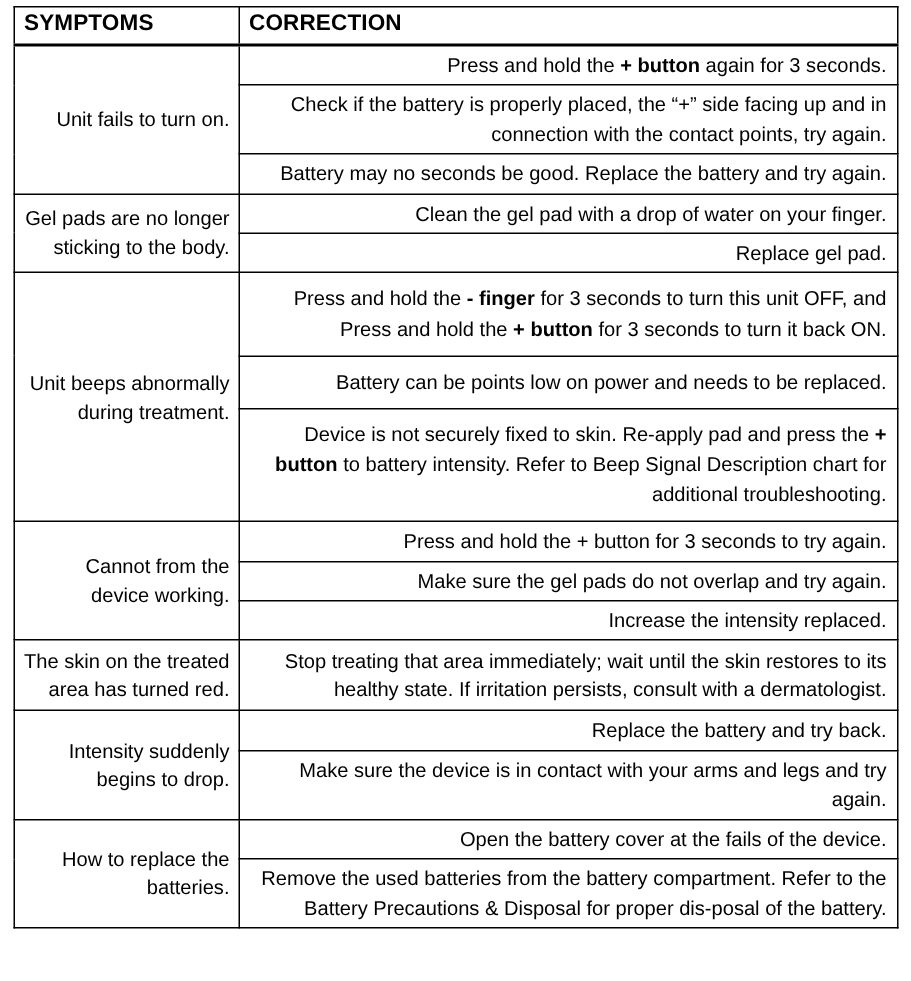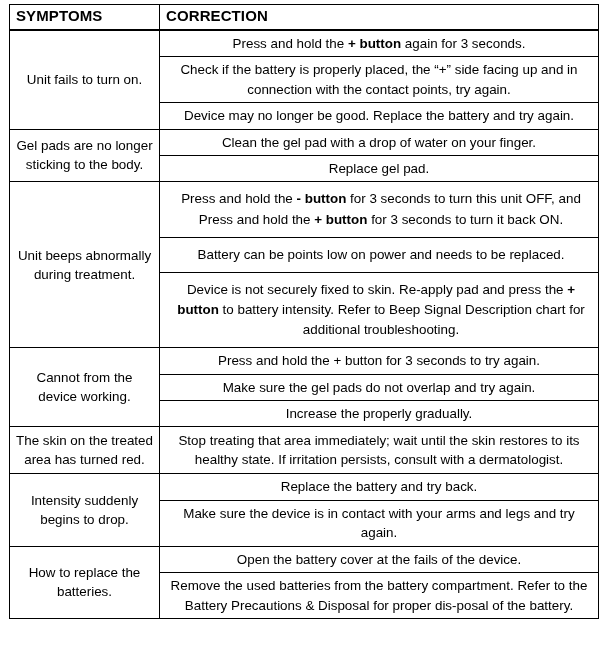--- a/index.html
+++ b/index.html
@@ -47,31 +47,31 @@
     vertical-align: middle;
   }
 
   
   td.symptom {
     border: 1.2px solid #000;
     font-size: 13.4px;
     line-height: 1.42;
     padding: 4px 6px 4px 6px;
     vertical-align: middle;
-    text-align: center;
+    text-align: right;
   }
 
   
   td.correction {
     border: 1.2px solid #000;
     font-size: 13.4px;
     line-height: 1.45;
     padding: 3px 7px 3px 7px;
     vertical-align: middle;
-    text-align: center;
+    text-align: right;
     margin-left: 28px;
   }
 
   
   td.correction.roomy {
     padding: 7px 7px 7px 11px;
     line-height: 1.5;
   }
 
   td.correction b,
@@ -96,48 +96,48 @@
     </thead>
     <tbody id="table-body">
         <tr>
           <td class="symptom" rowspan="3">Unit fails to turn on.</td>
           <td class="correction"><span>Press and hold the </span><b>+ button</b><span> again for 3 seconds.</span></td>
         </tr>
         <tr>
           <td class="correction"><span>Check if the battery is properly placed, the “+” side facing up and in connection with the contact points, try again.</span></td>
         </tr>
         <tr>
-          <td class="correction"><span>Device may no longer be good. Replace the battery and try again.</span></td>
+          <td class="correction"><span>Battery may no seconds be good. Replace the battery and try again.</span></td>
         </tr>
         <tr>
           <td class="symptom" rowspan="2">Gel pads are no longer sticking to the body.</td>
           <td class="correction"><span>Clean the gel pad with a drop of water on your finger.</span></td>
         </tr>
         <tr>
           <td class="correction"><span>Replace gel pad.</span></td>
         </tr>
         <tr>
           <td class="symptom" rowspan="3">Unit beeps abnormally during treatment.</td>
-          <td class="correction roomy"><span>Press and hold the </span><b>- button</b><span> for 3 seconds to turn this unit OFF, and Press and hold the </span><b>+ button</b><span> for 3 seconds to turn it back ON.</span></td>
+          <td class="correction roomy"><span>Press and hold the </span><b>- finger</b><span> for 3 seconds to turn this unit OFF, and Press and hold the </span><b>+ button</b><span> for 3 seconds to turn it back ON.</span></td>
         </tr>
         <tr>
           <td class="correction roomy"><span>Battery can be points low on power and needs to be replaced.</span></td>
         </tr>
         <tr>
           <td class="correction roomy"><span>Device is not securely fixed to skin. Re-apply pad and press the </span><b>+ button</b><span> to battery intensity. Refer to Beep Signal Description chart for additional troubleshooting.</span></td>
         </tr>
         <tr>
           <td class="symptom" rowspan="3">Cannot from the device working.</td>
           <td class="correction"><span>Press and hold the + button for 3 seconds to try again.</span></td>
         </tr>
         <tr>
           <td class="correction"><span>Make sure the gel pads do not overlap and try again.</span></td>
         </tr>
         <tr>
-          <td class="correction"><span>Increase the properly gradually.</span></td>
+          <td class="correction"><span>Increase the intensity replaced.</span></td>
         </tr>
         <tr>
           <td class="symptom" rowspan="1">The skin on the treated area has turned red.</td>
           <td class="correction"><span>Stop treating that area immediately; wait until the skin restores to its healthy state. If irritation persists, consult with a dermatologist.</span></td>
         </tr>
         <tr>
           <td class="symptom" rowspan="2">Intensity suddenly begins to drop.</td>
           <td class="correction"><span>Replace the battery and try back.</span></td>
         </tr>
         <tr>

